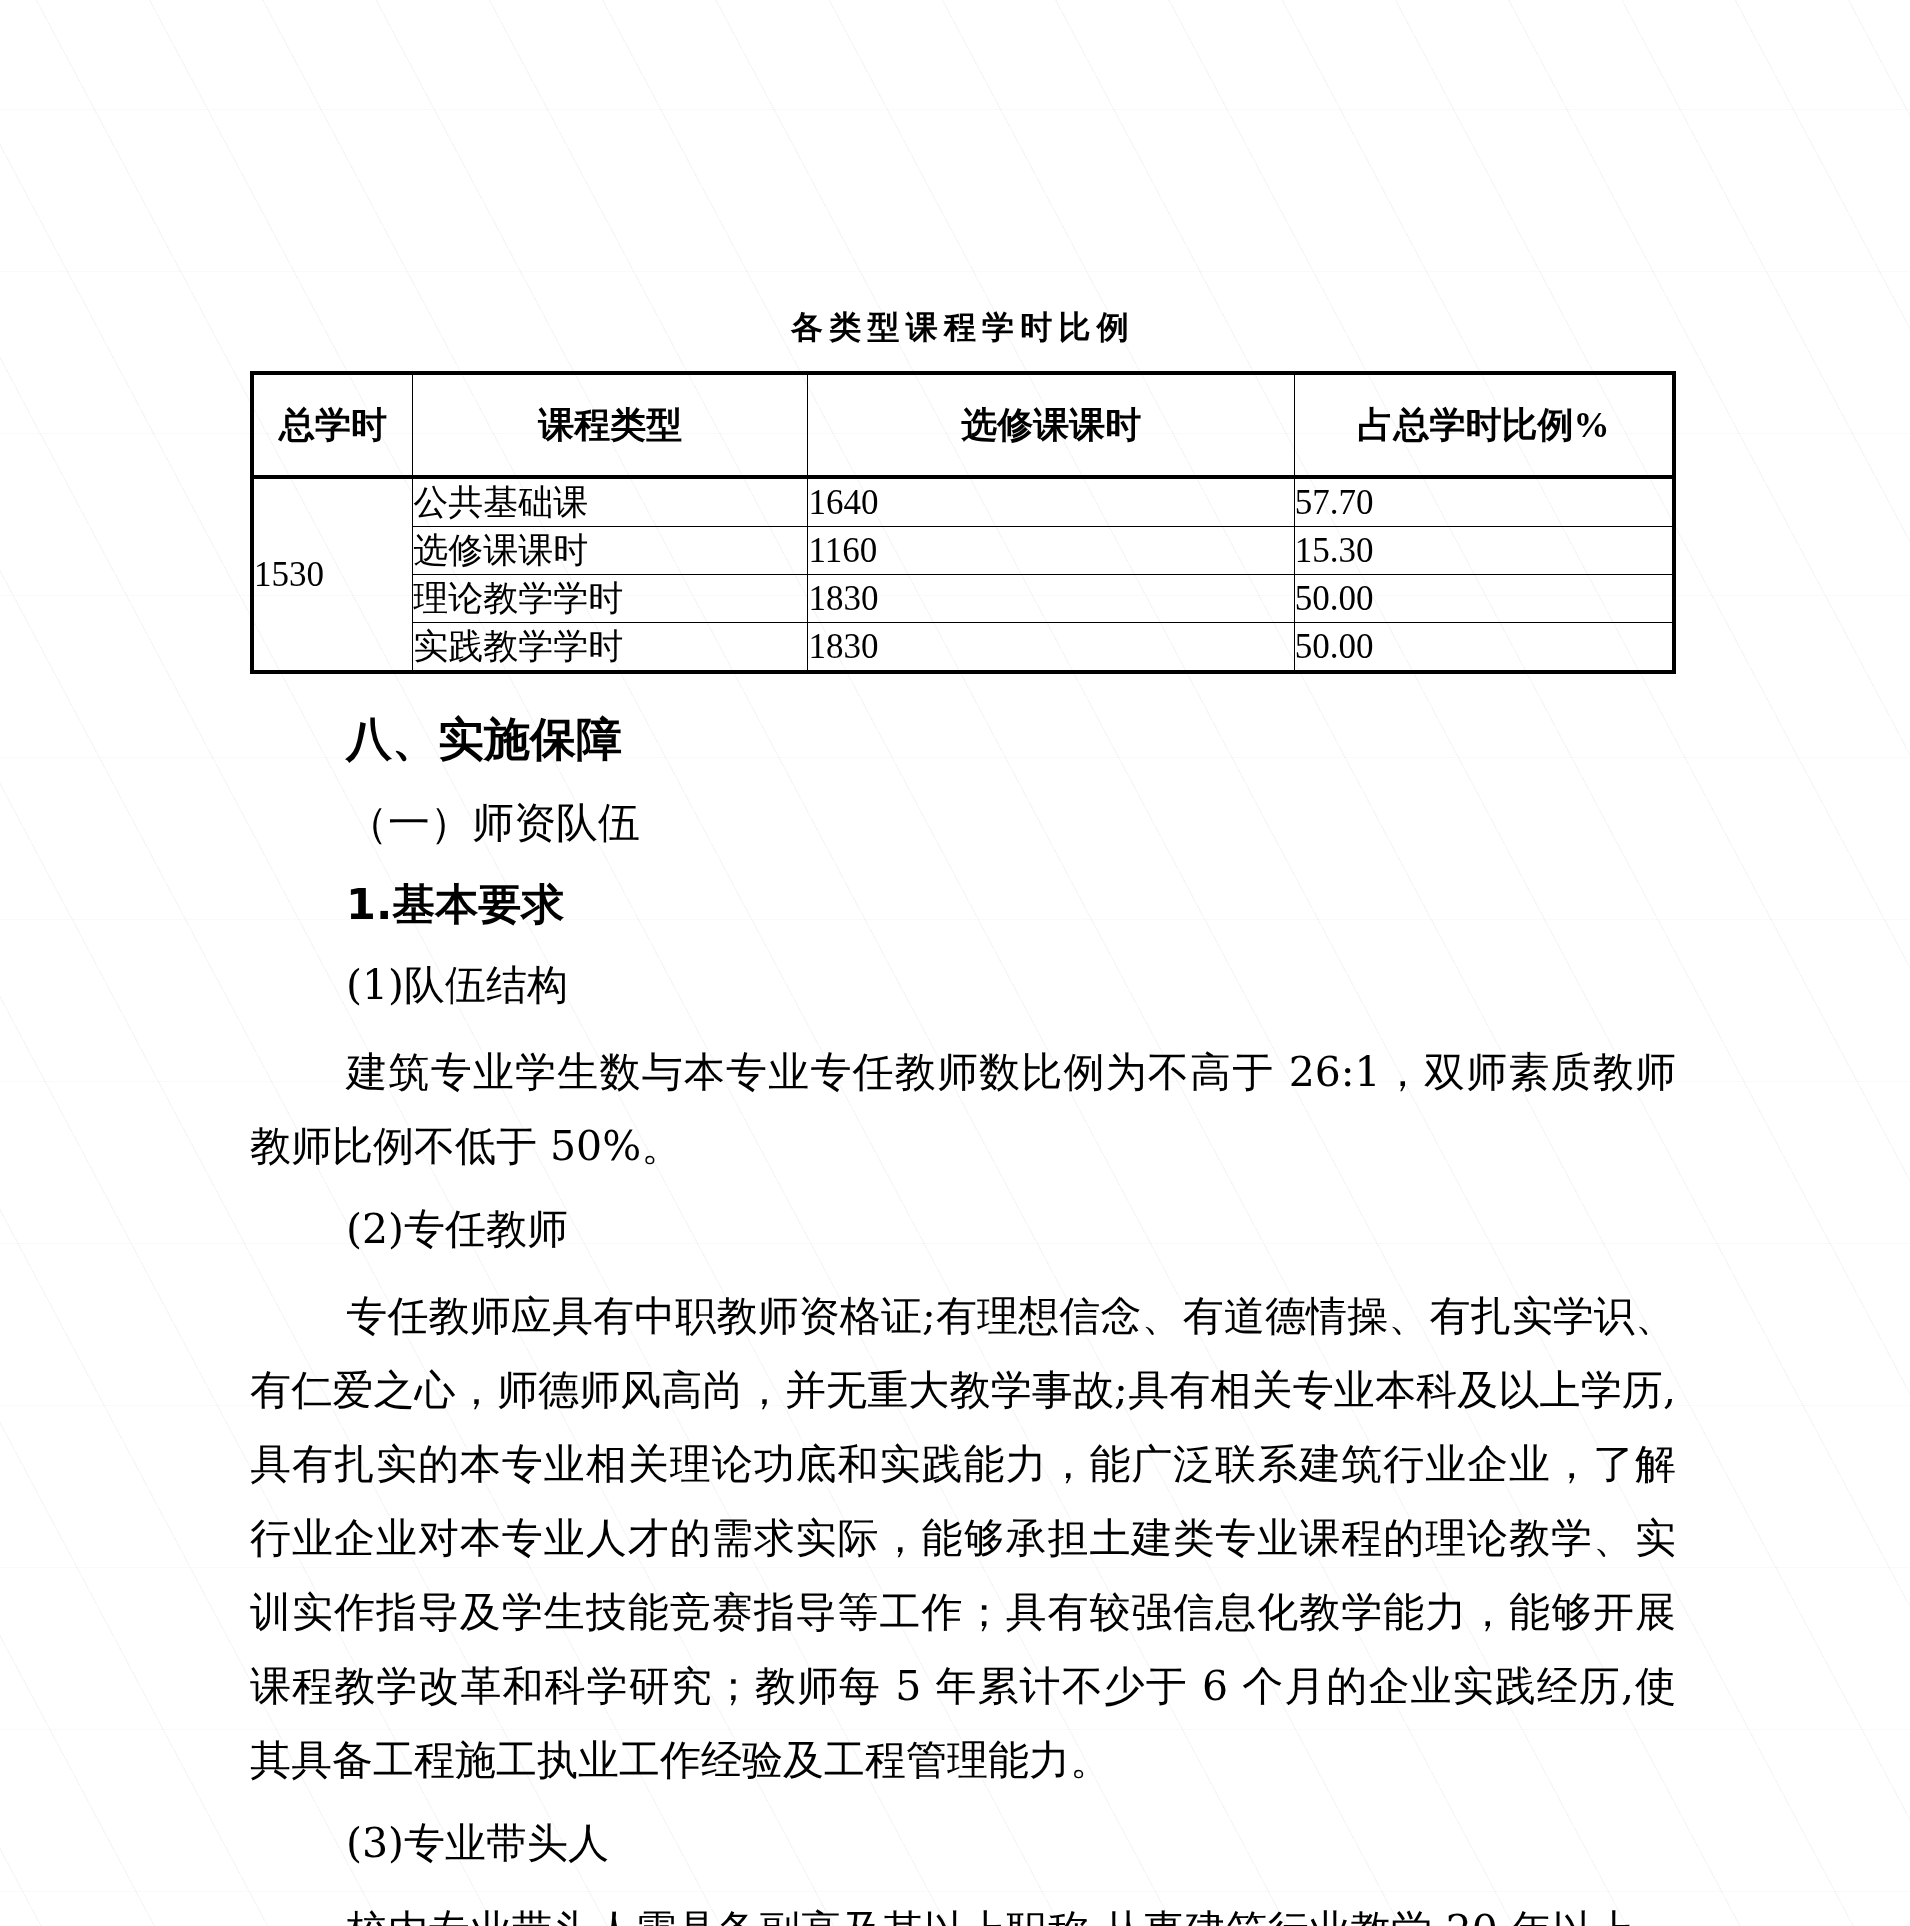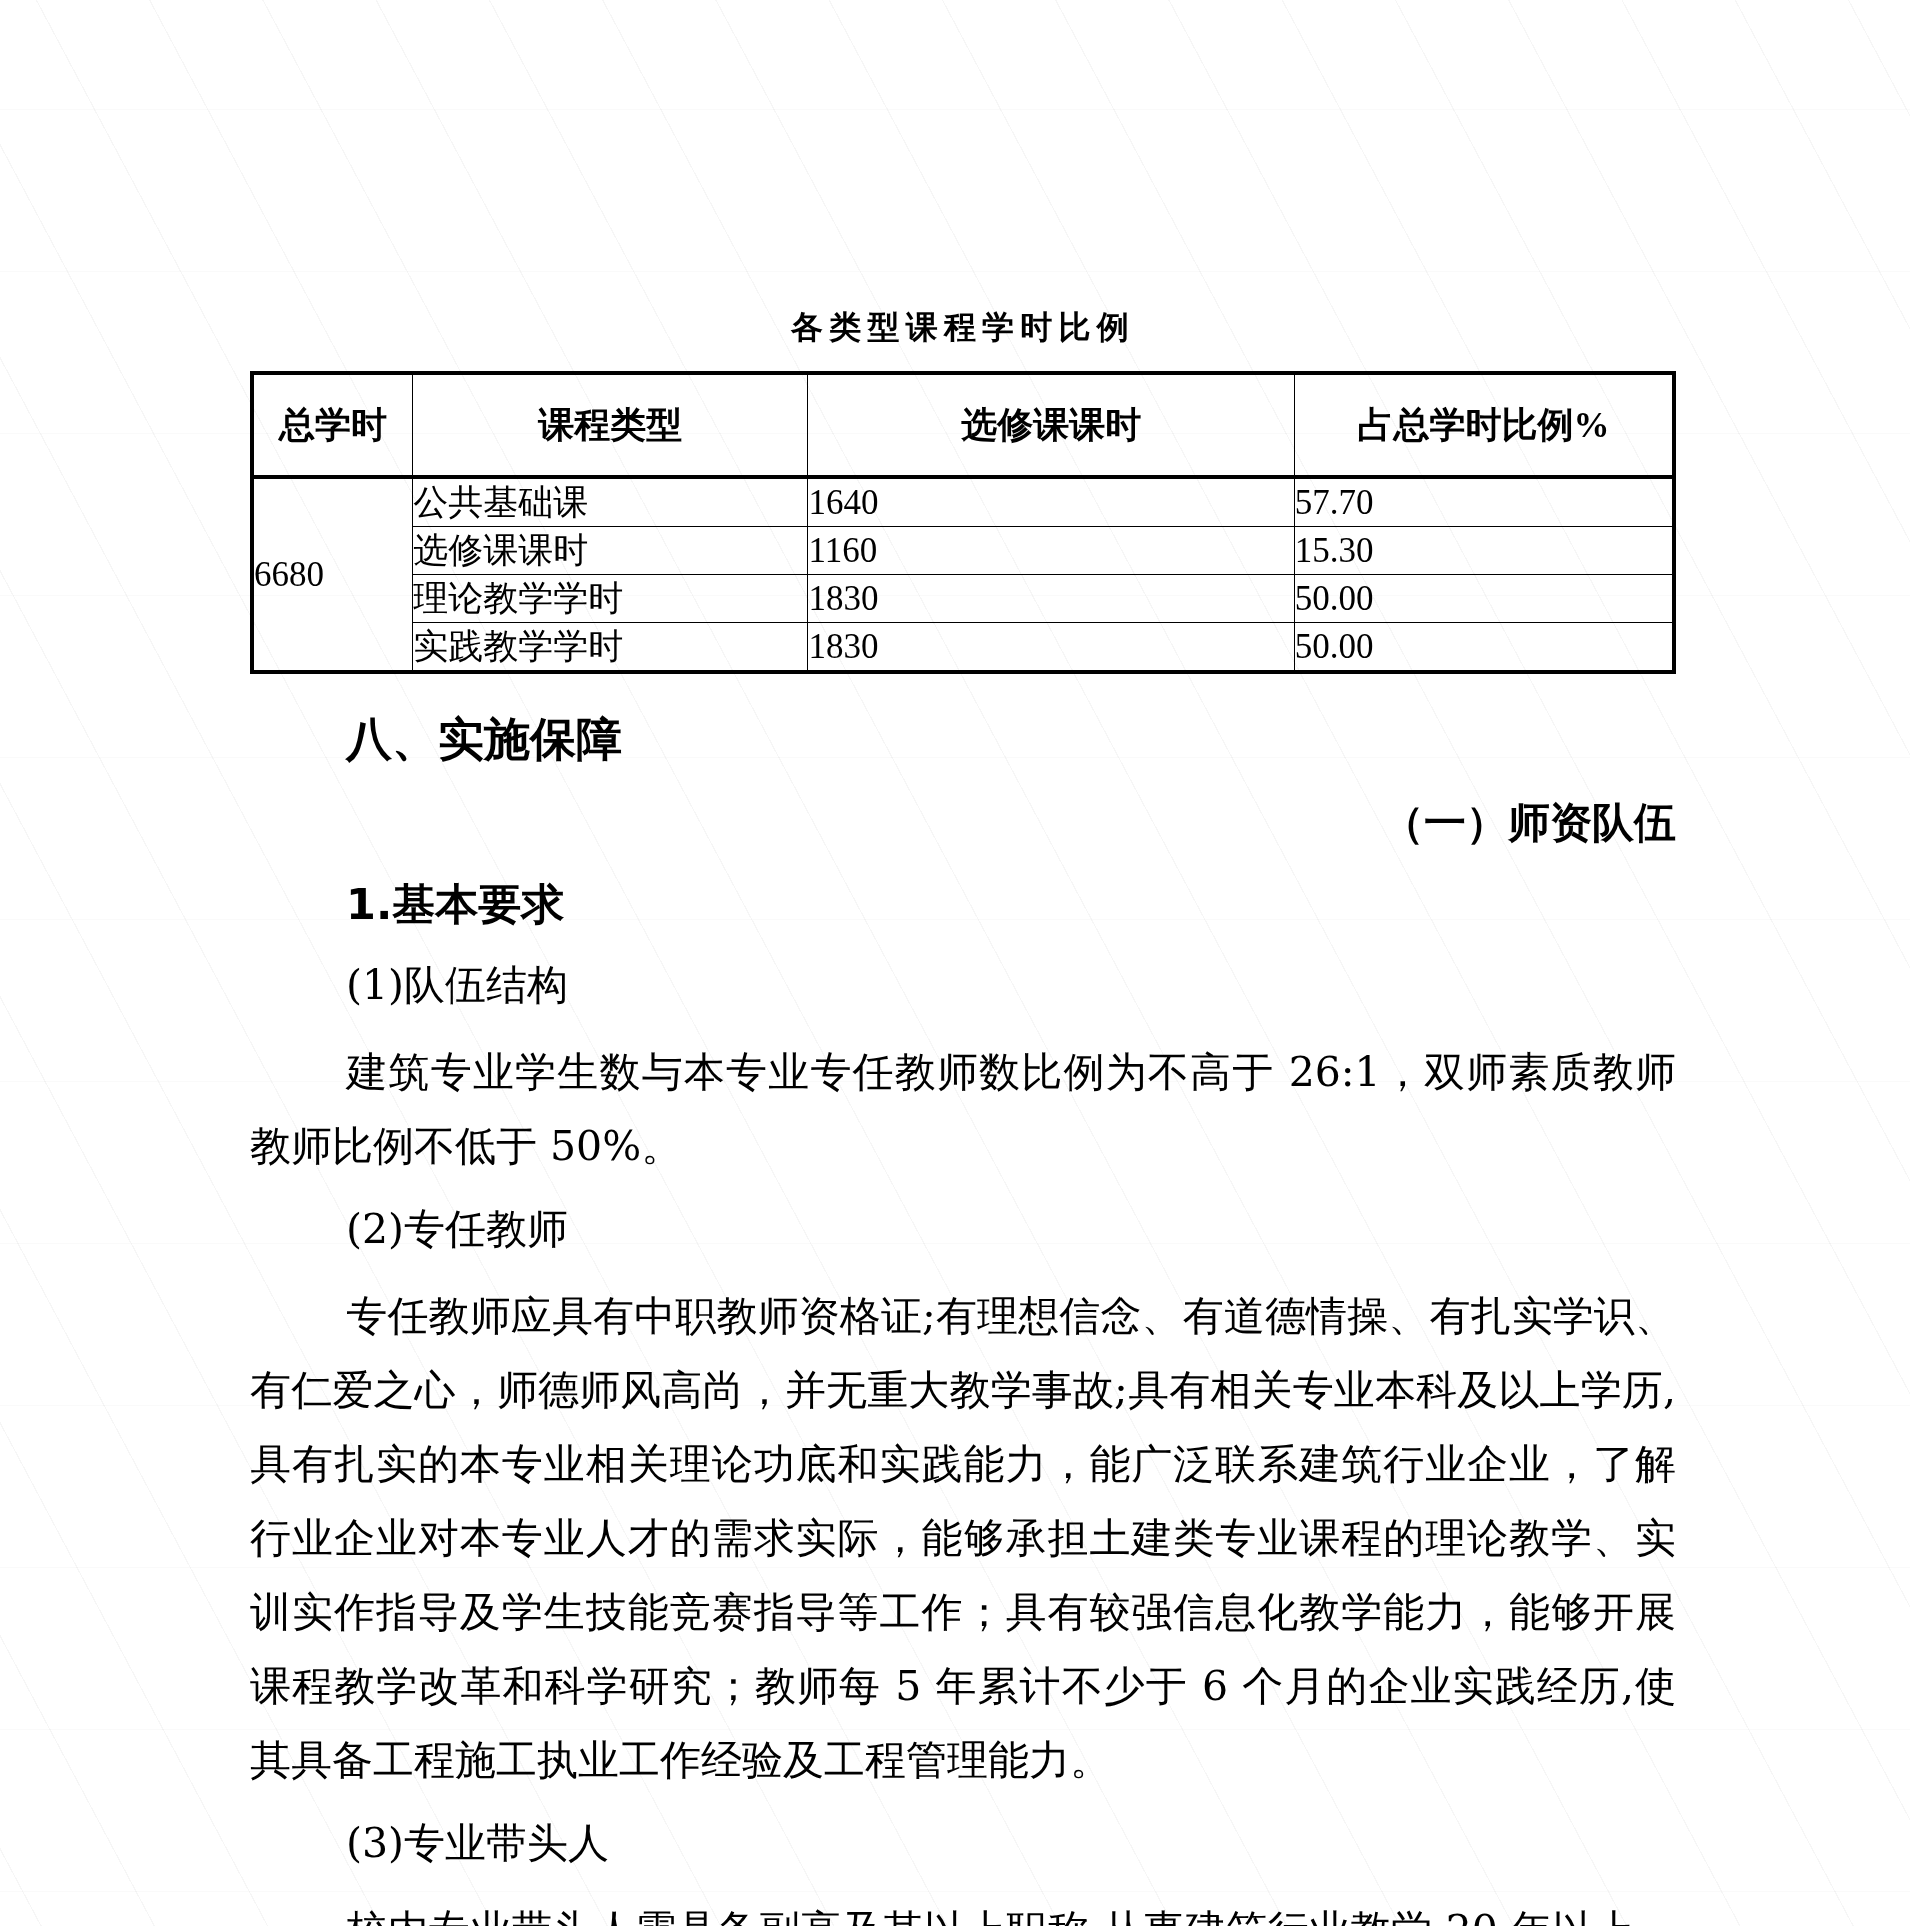--- a/index.html
+++ b/index.html
@@ -68,25 +68,24 @@
   .h-major {
     font-size: 46px;
     font-weight: bold;
     line-height: 69px;
     padding-left: 96px;
     margin-top: 35px;
     font-family: Liberation Mono, monospace;
   }
   .h-sub {
     font-size: 42px;
-    font-weight: bold;
+    font-weight: normal;
     line-height: 69px;
     padding-left: 96px;
     margin-top: 9.6px;
-    text-align: right;
   }
   .h-num {
     font-size: 43px;
     font-weight: bold;
     line-height: 69px;
     padding-left: 96px;
     margin-top: 13.5px;
     font-family: "DejaVu Sans", "Liberation Sans", sans-serif;
   }
   .h-paren {
@@ -125,21 +124,21 @@
       <thead>
         <tr>
           <th>总学时</th>
           <th>课程类型</th>
           <th>选修课课时</th>
           <th>占总学时比例%</th>
         </tr>
       </thead>
       <tbody>
         <tr>
-          <td rowspan="4">6680</td>
+          <td rowspan="4">1530</td>
           <td>公共基础课</td>
           <td>1640</td>
           <td>57.70</td>
         </tr>
         <tr>
           <td>选修课课时</td>
           <td>1160</td>
           <td>15.30</td>
         </tr>
         <tr>

